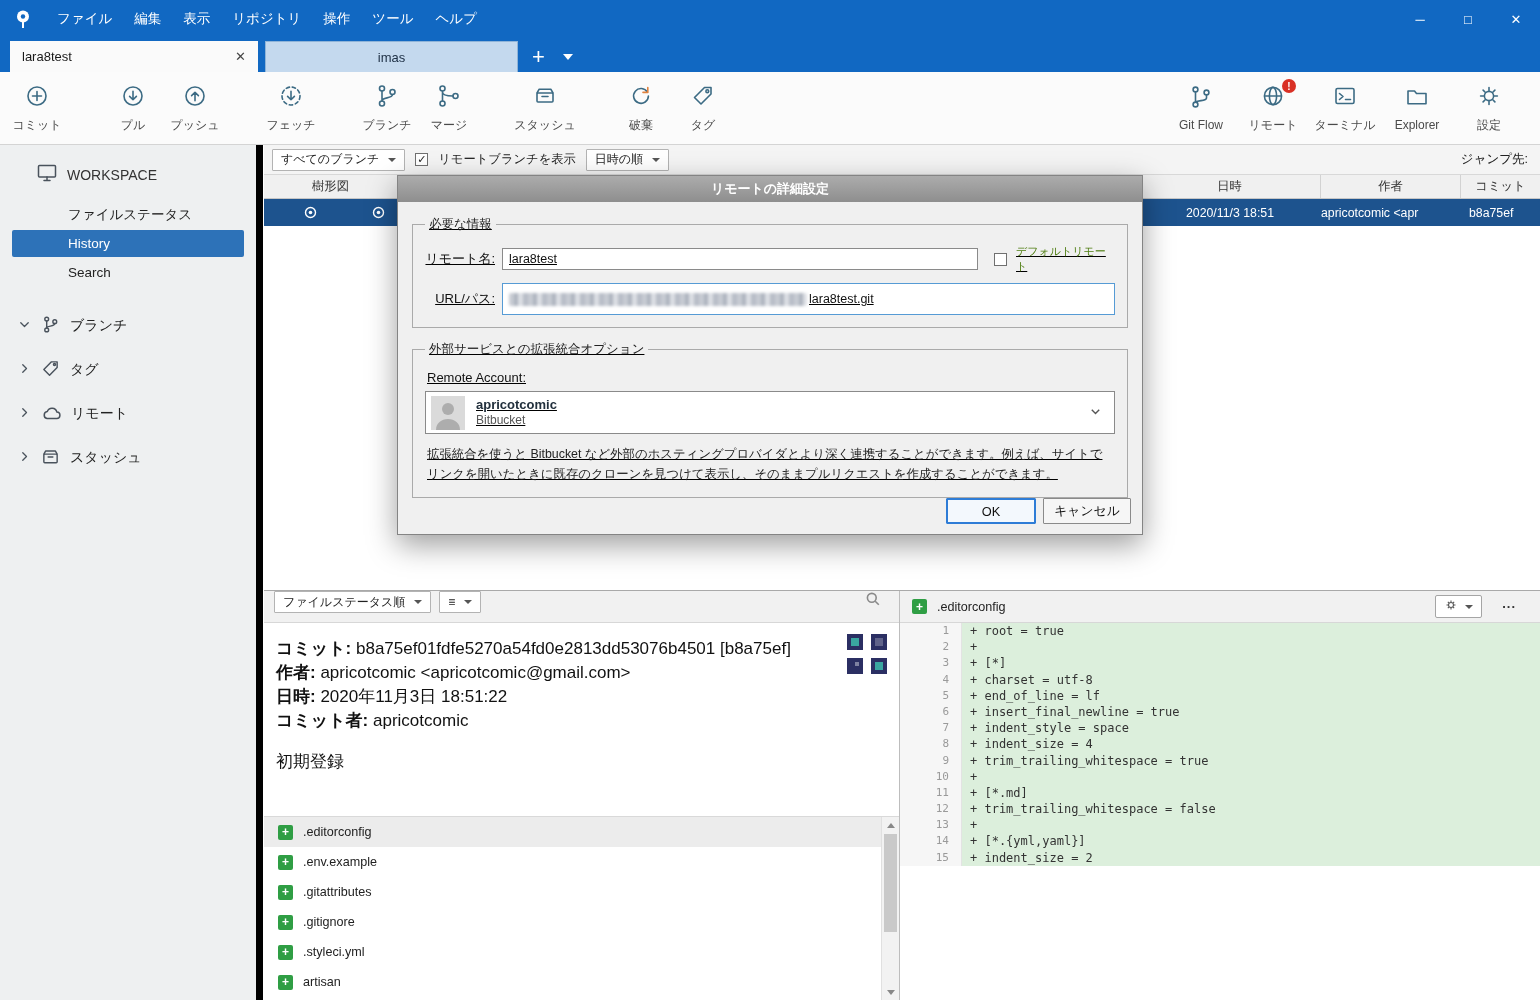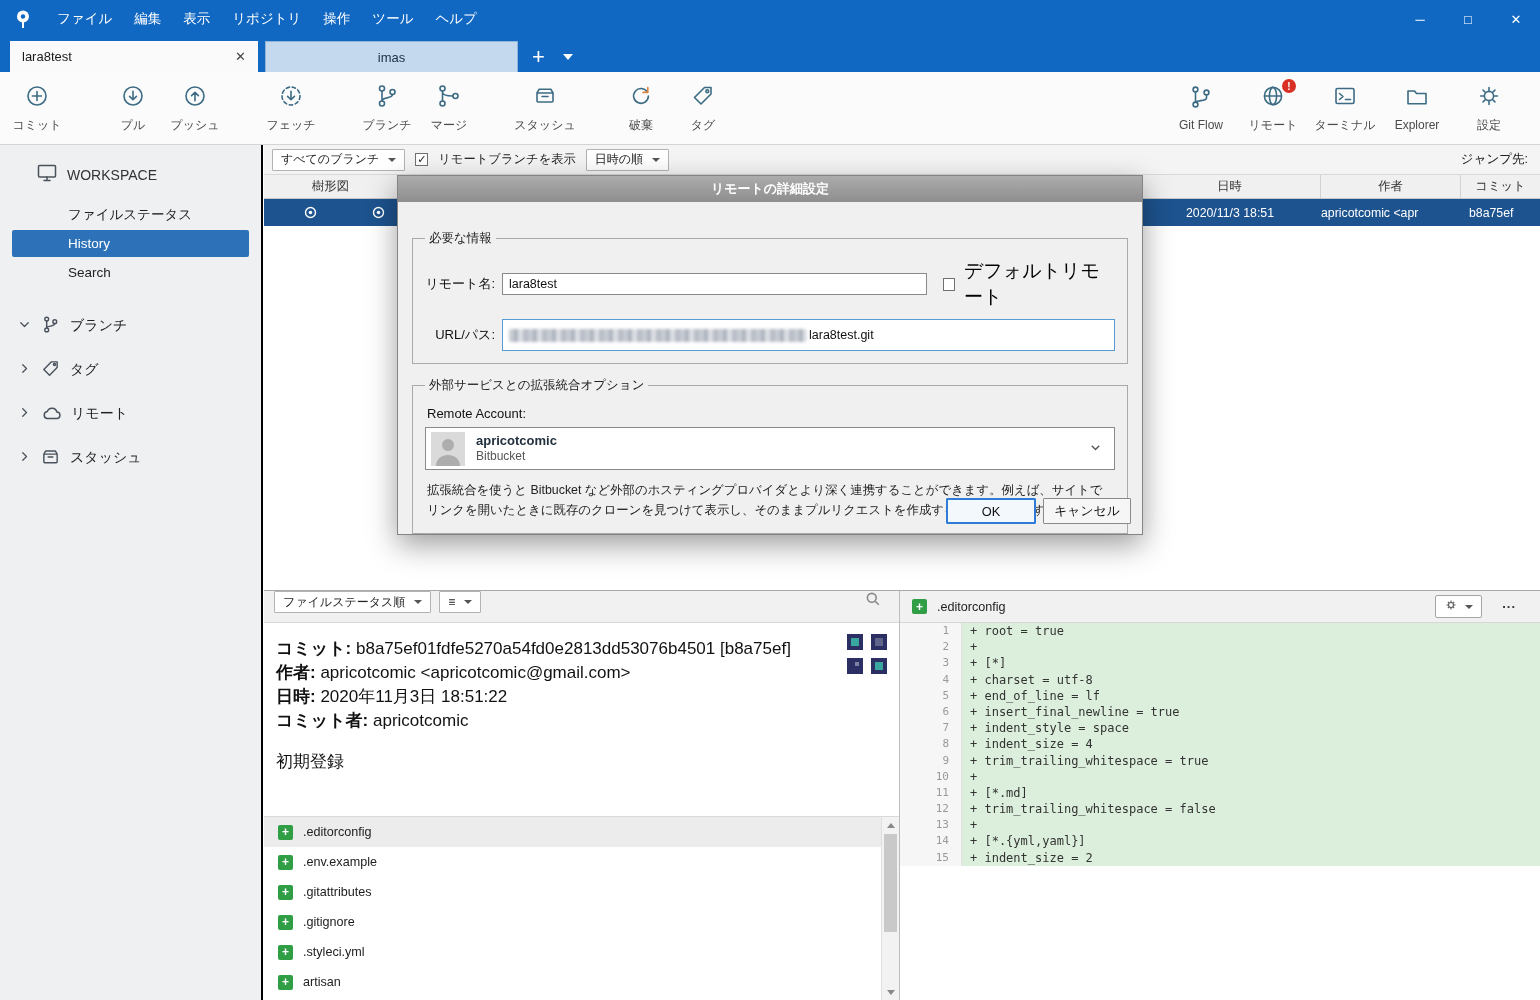--- a/index.html
+++ b/index.html
@@ -26,21 +26,21 @@
 
   
   .toolbar{position:absolute;left:0;top:72px;right:0;height:73px;background:#fbfbfb;border-bottom:1px solid #d4d4d4;display:flex;align-items:center;padding:0 20px 0 6px;}
   .tbtn{display:flex;flex-direction:column;align-items:center;justify-content:center;min-width:62px;height:62px;gap:5px;font-size:12px;color:#4a4a4a;position:relative;}
   .gsep{margin-left:34px;}
   .tright{margin-left:auto;display:flex;gap:10px;}
   .tbsvg{stroke:#3c6b84;fill:none;stroke-width:1.6;stroke-linecap:round;stroke-linejoin:round;}
   .badge{position:absolute;top:2px;right:8px;width:14px;height:14px;border-radius:50%;background:#d93025;color:#fff;font-size:10px;font-weight:700;display:flex;align-items:center;justify-content:center;}
 
   
-  .sidebar{position:absolute;left:0;top:145px;bottom:0;width:263px;background:#eef0f1;border-right:2px solid #000000;}
+  .sidebar{position:absolute;left:0;top:145px;bottom:0;width:263px;background:#eef0f1;border-right:7px solid #000000;}
   .ws-header{display:flex;align-items:center;gap:9px;padding:17px 0 12px 36px;font-size:14px;color:#333;}
   .ws-item{height:27px;display:flex;align-items:center;margin:2px 12px;padding-left:56px;font-size:13.5px;color:#222;border-radius:2px;}
   .ws-item.sel{background:#2d72b8;color:#fff;}
   .section{display:flex;align-items:center;gap:10px;padding-left:18px;height:32px;margin-top:12px;font-size:14px;color:#222;}
   .section.first{margin-top:24px;}
   .child{display:flex;align-items:center;gap:11px;padding-left:45px;height:30px;font-size:13.5px;color:#222;}
   .sbsvg{stroke:#49525c;fill:none;stroke-width:1.5;stroke-linecap:round;stroke-linejoin:round;}
 
   
   .main{position:absolute;left:264px;top:145px;right:0;bottom:0;}
@@ -95,26 +95,26 @@
   .diff{font-family:"DejaVu Sans Mono","Liberation Mono",monospace;font-size:12px;color:#333;flex:none;}
   .dline{display:flex;height:16.2px;line-height:16.2px;}
   .ln{width:62px;text-align:right;padding-right:12px;background:#f6f6f6;color:#9a9a9a;font-size:11px;border-right:1px solid #e3e3e3;flex:none;}
   .lt{flex:1;background:#dcefdc;padding-left:8px;white-space:pre;}
   .difffill{flex:1;background:#fff;}
 
   
   .dialog{position:absolute;left:397px;top:175px;width:746px;height:360px;background:#f0f0f0;border:1px solid #848484;box-shadow:0 10px 28px rgba(0,0,0,.38);z-index:50;}
   .dtitle{height:26px;background:linear-gradient(#acacac,#8e8e8e);color:#fff;font-weight:700;font-size:13px;display:flex;align-items:center;justify-content:center;}
   .dbody{position:relative;padding:6px 14px;height:334px;}
-  fieldset{border:1px solid #aaa;margin:22px 0 0;padding:2px 12px 12px;}
+  fieldset{border:1px solid #aaa;margin:8px 0 0;padding:2px 12px 12px;text-decoration:underline;}
   legend{font-size:12.5px;color:#222;padding:0 4px;}
   .frm-row{display:flex;align-items:center;margin-top:9px;}
   .frm-label{width:70px;text-align:right;font-size:13px;color:#111;margin-right:7px;flex:none;}
   input.txt{height:22px;border:1px solid #8a8a8a;font-size:12.5px;padding:0 6px;font-family:inherit;background:#fff;color:#111;}
-  .defremote{display:flex;align-items:center;gap:9px;margin-left:16px;font-size:19px;color:#000000;}
+  .defremote{display:flex;align-items:center;gap:9px;margin-left:16px;font-size:11px;color:#4d7c0f;}
   .urlbox{flex:1;height:32px;border:1px solid #569bd5;background:#fff;display:flex;align-items:center;padding:0 6px;font-size:12.5px;color:#111;}
   .blur{width:298px;height:13px;margin-right:2px;background:repeating-linear-gradient(90deg,#c7cbd3 0 5px,#aeb4bf 5px 9px,#dcdfe4 9px 14px,#b8bdc7 14px 19px);filter:blur(1.6px);border-radius:2px;}
   .acclabel{font-size:13px;color:#111;margin:10px 0 6px 2px;}
   .accsel{height:43px;background:#fff;border:1px solid #8a8a8a;display:flex;align-items:center;padding:0 12px 0 5px;gap:11px;}
   .avatar{width:34px;height:34px;background:#dcdcdc;flex:none;display:flex;align-items:flex-end;justify-content:center;overflow:hidden;}
   .accname{font-size:13px;font-weight:700;color:#22303d;line-height:1.25;}
   .accsvc{font-size:12px;color:#555;line-height:1.25;}
   .selcaret{margin-left:auto;}
   .desc{margin-top:11px;font-size:12.4px;color:#222;line-height:1.6;padding:0 2px;}
   .dbtns{position:absolute;right:11px;bottom:12px;display:flex;gap:7px;}

